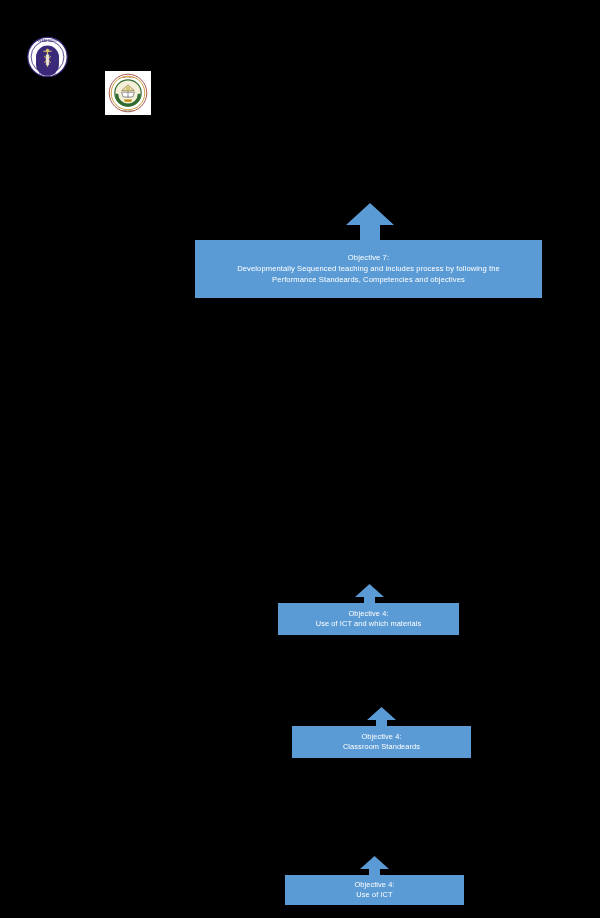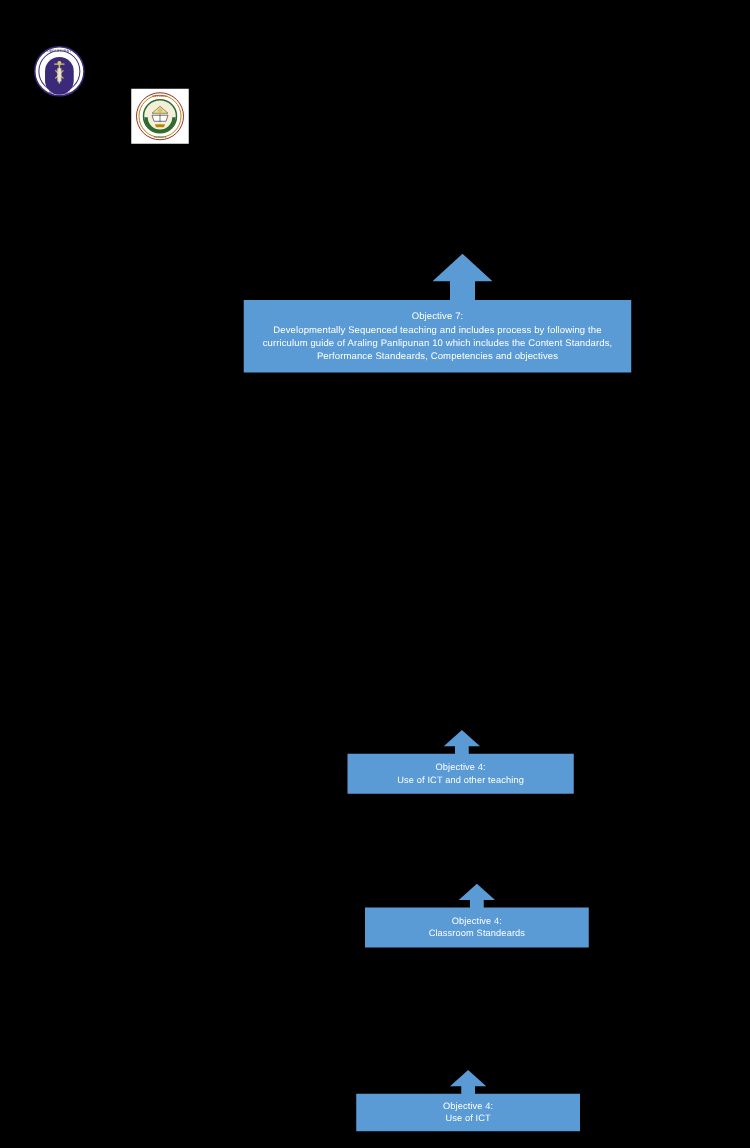--- a/index.html
+++ b/index.html
@@ -73,21 +73,21 @@
 
   .arrow {
     position: absolute;
     display: block;
   }
 
   
   #node-7 {
     left: 195px;
     top: 240px;
-    width: 310px;
+    width: 347px;
     height: 58px;
     font-size: 7.6px;
     padding: 0 6px;
   }
   #node-7 .line.title { margin-bottom: 1px; }
   #arrow-7 {
     left: 346px;
     top: 203px;
     width: 48px;
     height: 40px;
@@ -175,31 +175,30 @@
     </svg>
   </div>
 
   <svg class="arrow" id="arrow-7" viewBox="0 0 48 40" preserveAspectRatio="none">
     <path d="M24 0 L48 22 L34 22 L34 40 L14 40 L14 22 L0 22 Z" fill="#5B9BD5"></path>
   </svg>
 
   <div class="node" id="node-7">
     <span class="line title">Objective 7:</span>
     <span class="line">Developmentally Sequenced teaching and includes process by following the</span>
-    <span class="line">curriculum guide of Araling Panlipunan 10 which includes the Content Standards,</span>
     <span class="line">Performance Standeards, Competencies and objectives</span>
   </div>
 
   <svg class="arrow" id="arrow-ict-materials" viewBox="0 0 29 22" preserveAspectRatio="none">
     <path d="M14.5 0 L29 13 L20 13 L20 22 L9 22 L9 13 L0 13 Z" fill="#5B9BD5"></path>
   </svg>
 
   <div class="node" id="node-ict-materials">
     <span class="line title">Objective 4:</span>
-    <span class="line">Use of ICT and other teaching</span>
+    <span class="line">Use of ICT and which materials</span>
   </div>
 
   <svg class="arrow" id="arrow-classroom" viewBox="0 0 29 22" preserveAspectRatio="none">
     <path d="M14.5 0 L29 13 L20 13 L20 22 L9 22 L9 13 L0 13 Z" fill="#5B9BD5"></path>
   </svg>
 
   <div class="node" id="node-classroom">
     <span class="line title">Objective 4:</span>
     <span class="line">Classroom Standeards</span>
   </div>

